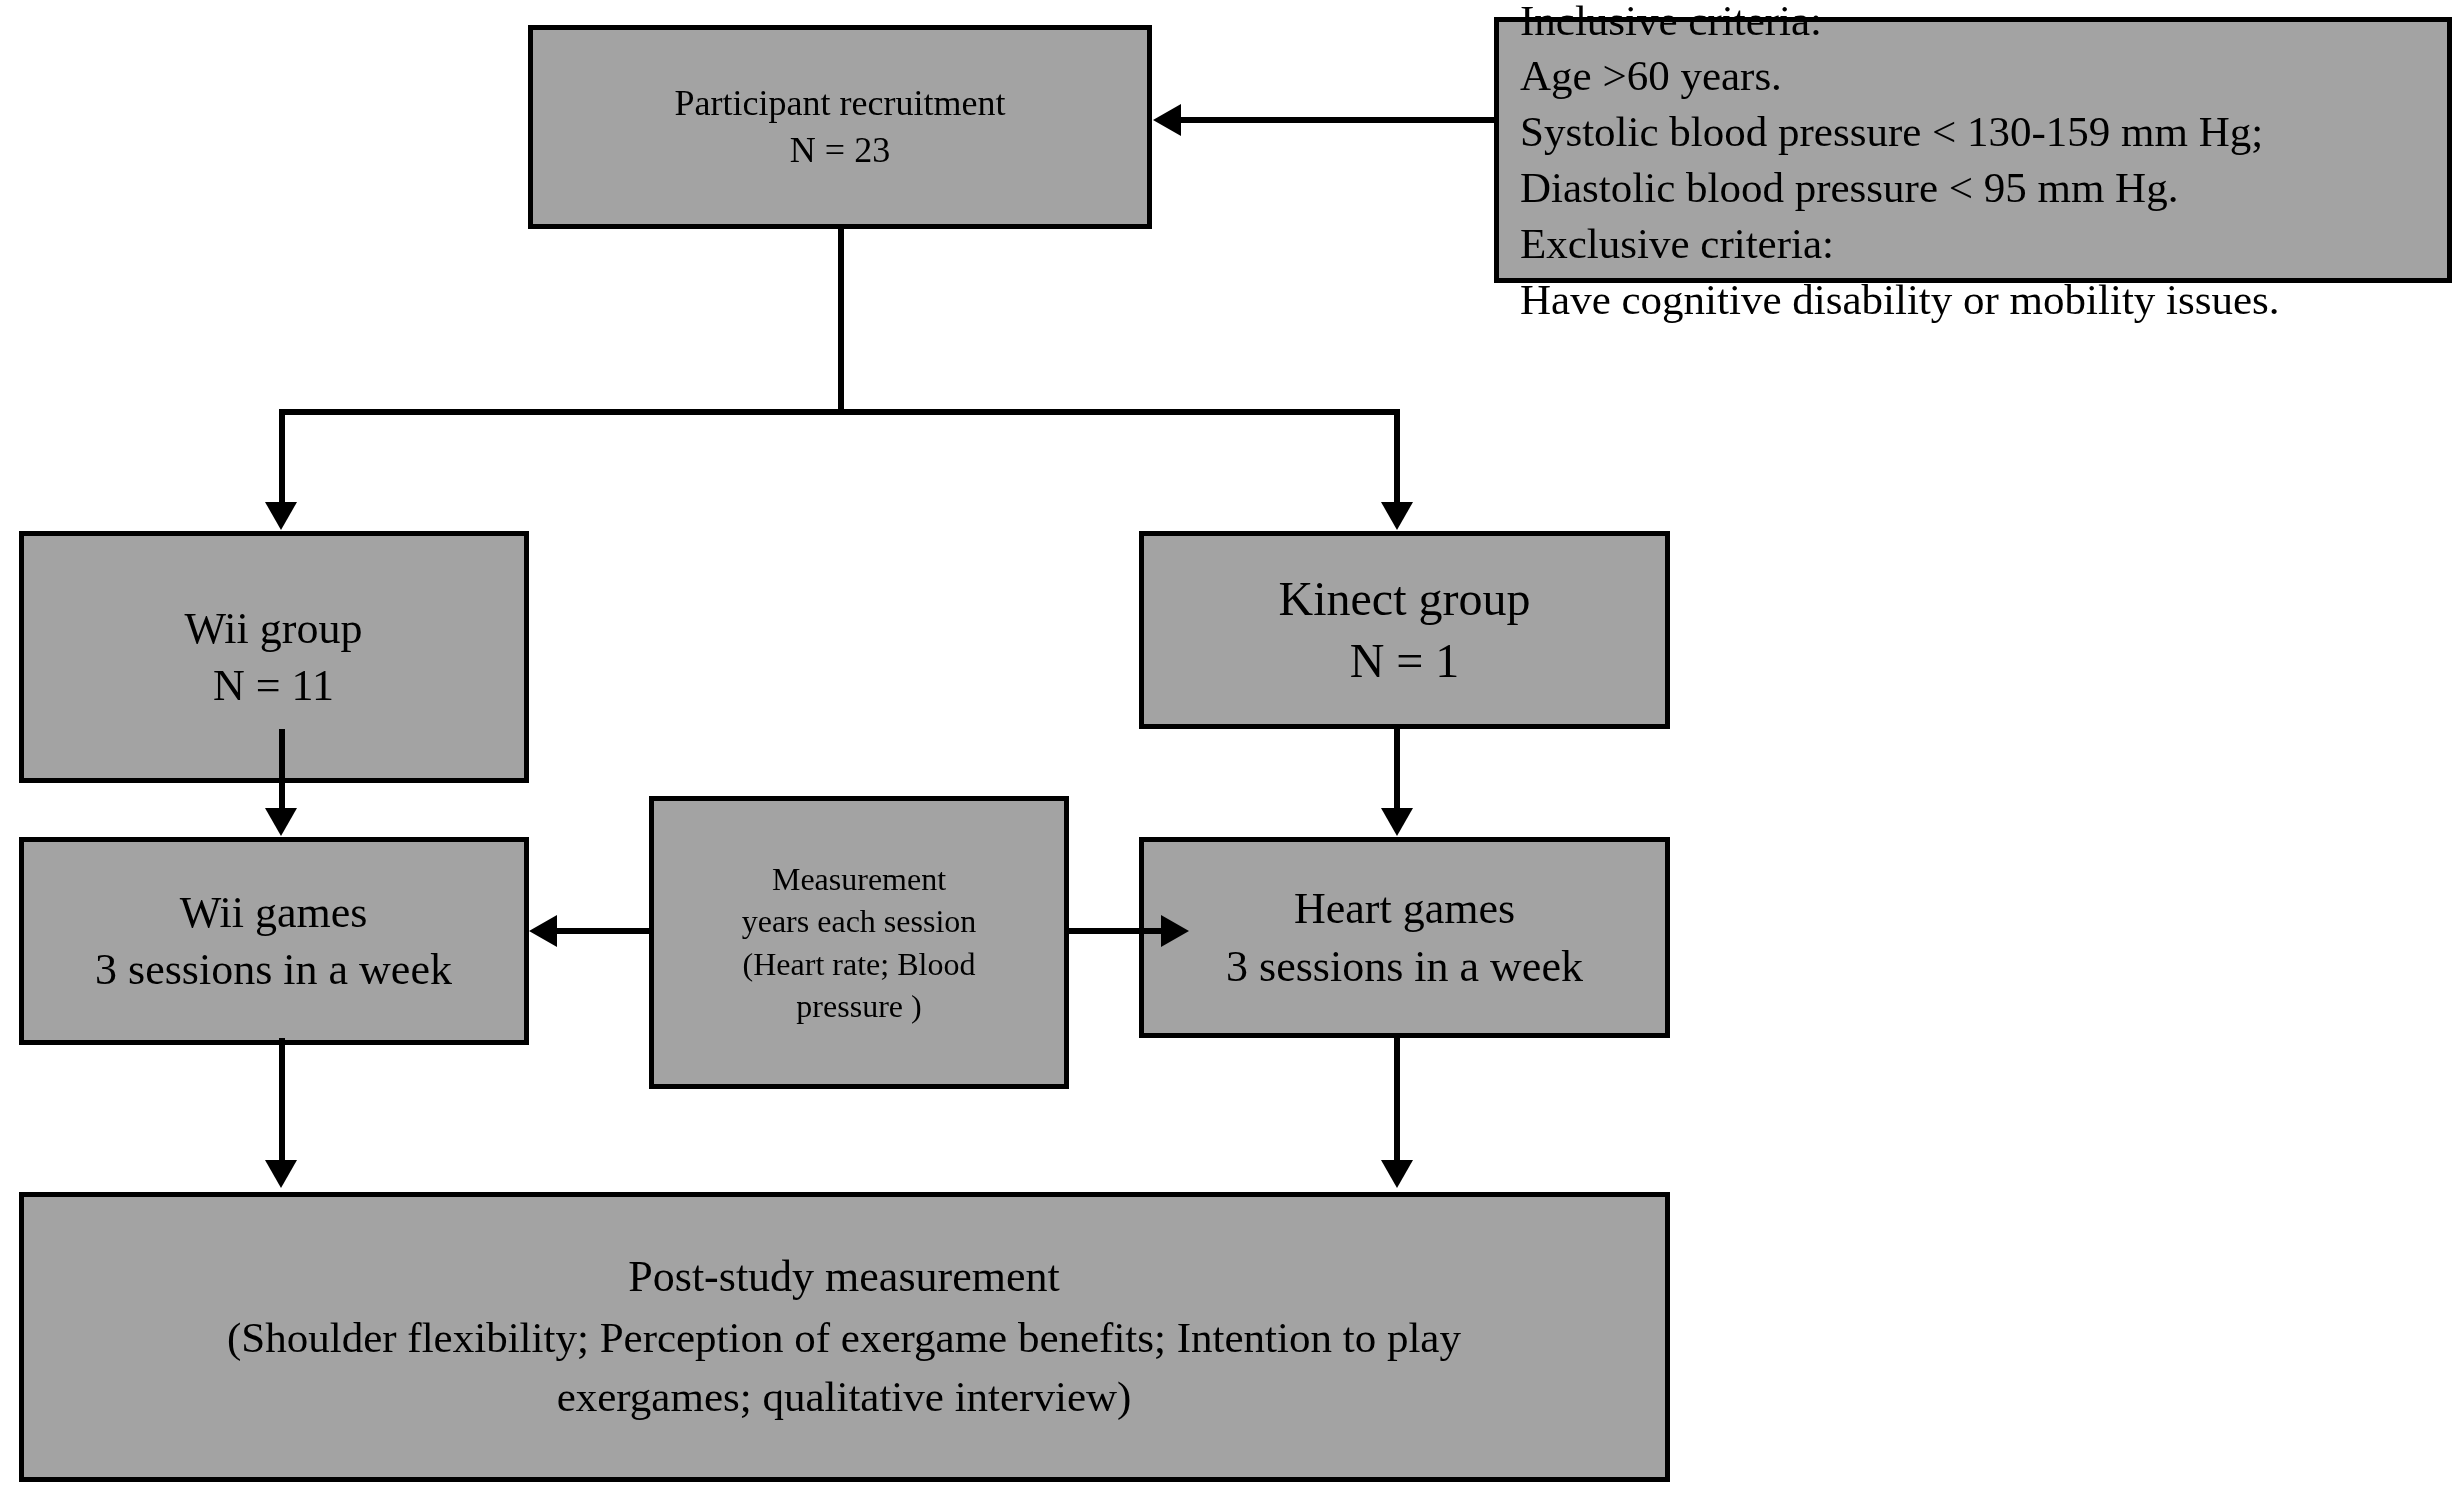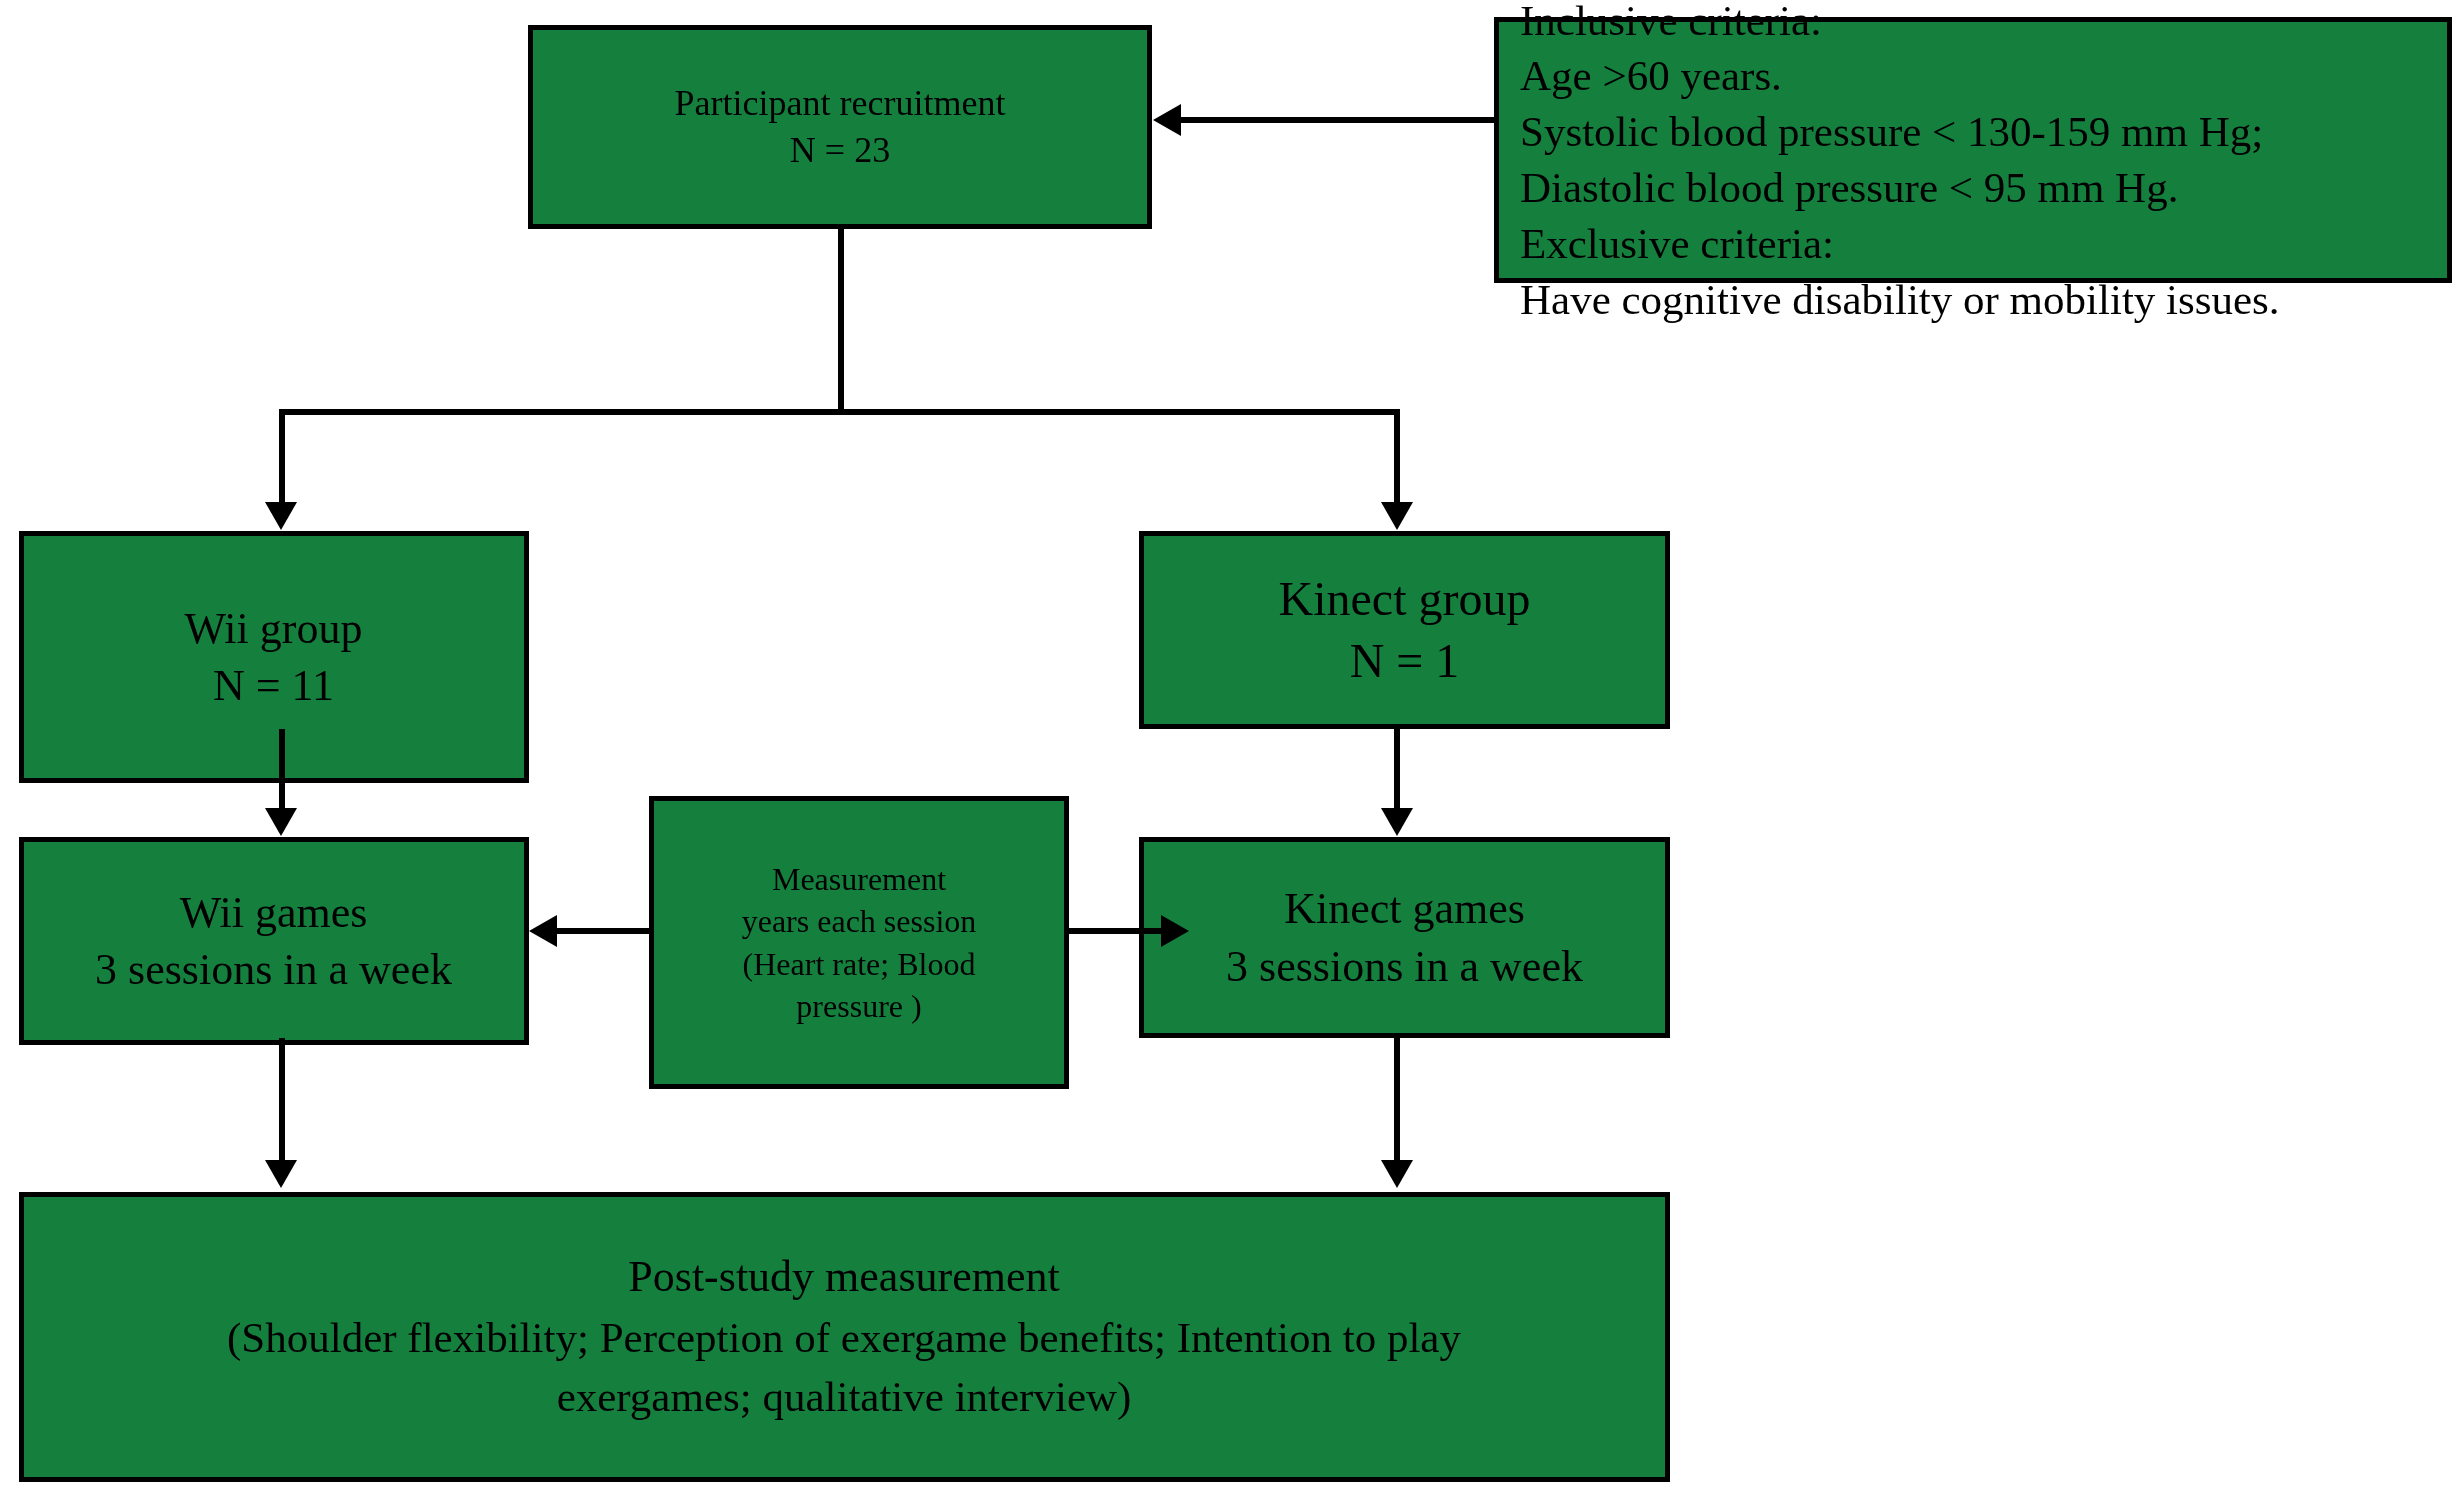--- a/index.html
+++ b/index.html
@@ -13,21 +13,21 @@
     height: 1491px;
     background: #ffffff;
     font-family: "Liberation Serif", "DejaVu Serif", serif;
     color: #000000;
     overflow: hidden;
   }
   .node {
     position: absolute;
     box-sizing: border-box;
     border: 5.6px solid #000000;
-    background: #15803d;
+    background: #a3a3a3;
     display: flex;
     flex-direction: column;
     align-items: center;
     justify-content: center;
     text-align: center;
     line-height: 1.30;
   }
   .node.left-align {
     align-items: flex-start;
     text-align: left;
@@ -130,21 +130,21 @@
     <span class="txt">Kinect group</span>
     <span class="txt">N = 1</span>
   </div>
 
   <div class="node" id="node-wii-games">
     <span class="txt">Wii games</span>
     <span class="txt">3 sessions in a week</span>
   </div>
 
   <div class="node" id="node-kinect-games">
-    <span class="txt">Kinect games</span>
+    <span class="txt">Heart games</span>
     <span class="txt">3 sessions in a week</span>
   </div>
 
   <div class="node" id="node-measurement">
     <span class="txt">Measurement</span>
     <span class="txt">years each session</span>
     <span class="txt">(Heart rate; Blood</span>
     <span class="txt">pressure )</span>
   </div>
 

